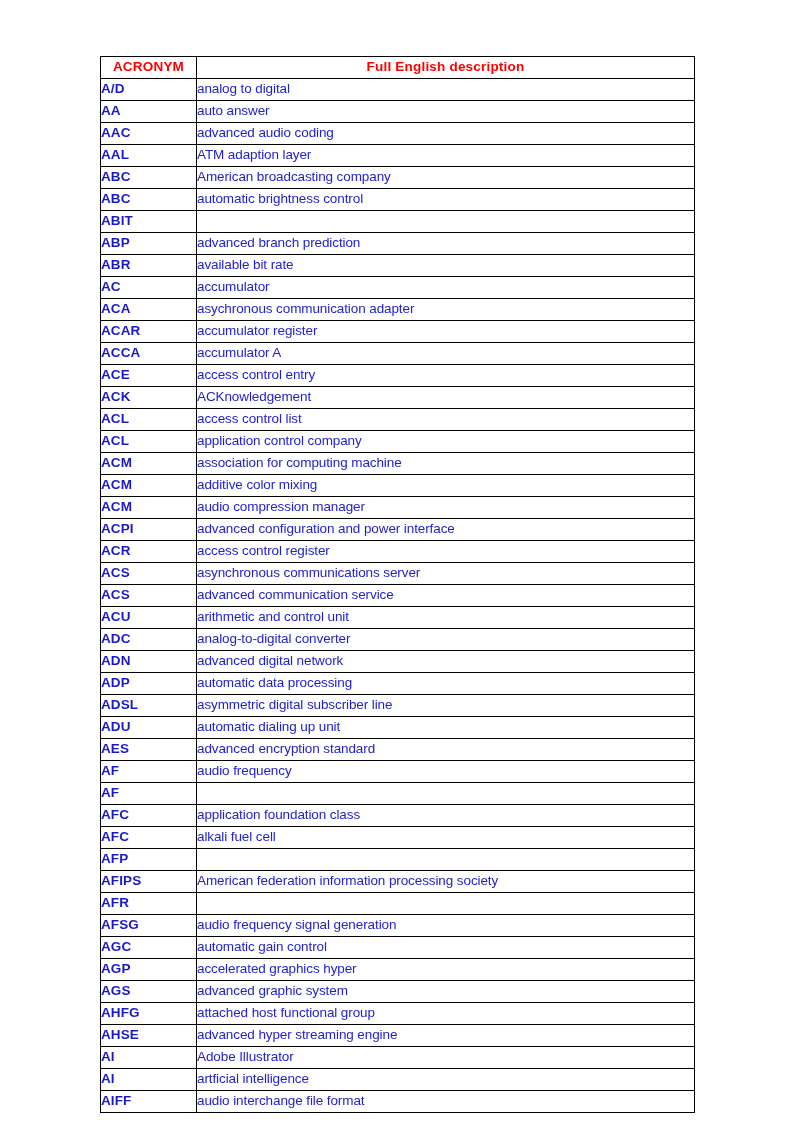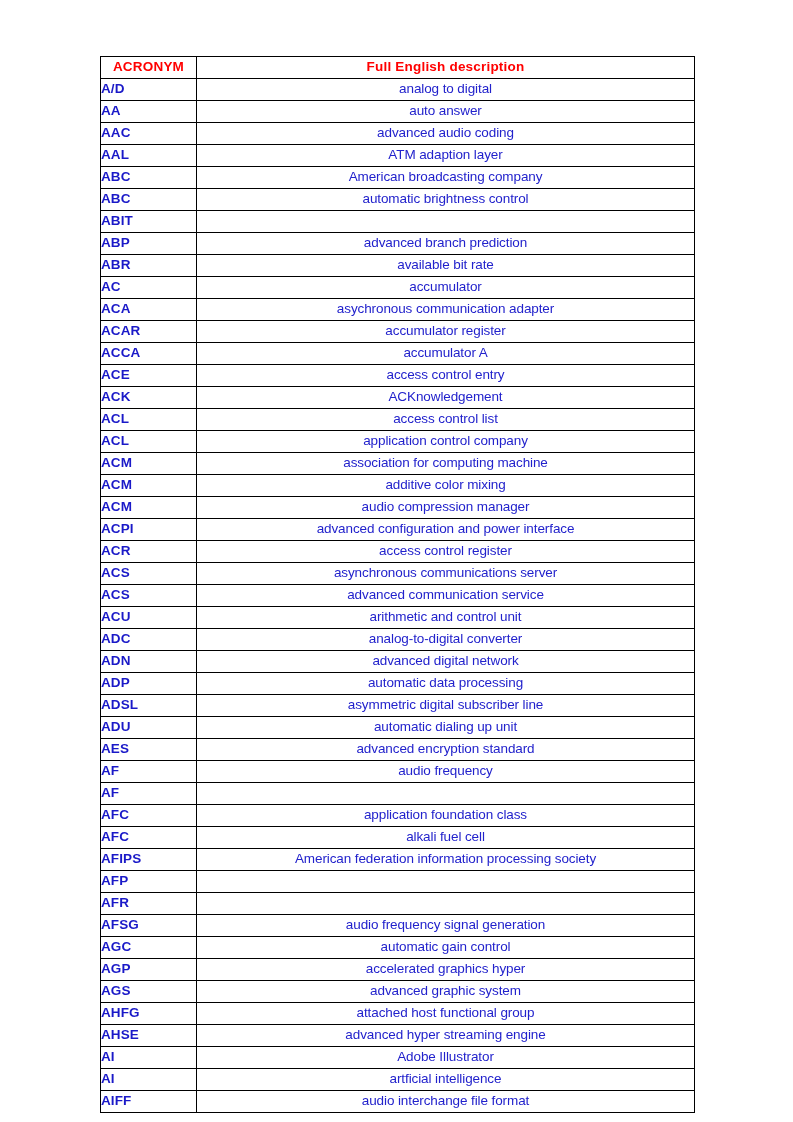--- a/index.html
+++ b/index.html
@@ -49,21 +49,21 @@
     letter-spacing: 0.2px;
   }
   .cell-acronym {
     text-align: left;
     color: #1a19c8;
     font-weight: bold;
     font-size: 13.5px;
     letter-spacing: 0.1px;
   }
   .cell-desc {
-    text-align: center;
+    text-align: left;
     color: #2222cc;
     font-weight: normal;
     font-size: 13.5px;
     padding-left: 4px;
     letter-spacing: -0.1px;
   }
 </style>
 <style>.hdr-cell{color:#ff0000;}.cell-acronym{color:#1a19c8;}.cell-desc{color:#2222cc;}.acronym-table td,.acronym-table th{border-color:#000000;}body,.page{background:#ffffff;}</style></head>
 <body>
 
@@ -214,26 +214,26 @@
         </tr>
         <tr>
           <td class="cell-acronym">AFC</td>
           <td class="cell-desc">application foundation class</td>
         </tr>
         <tr>
           <td class="cell-acronym">AFC</td>
           <td class="cell-desc">alkali fuel cell</td>
         </tr>
         <tr>
+          <td class="cell-acronym">AFP</td>
+          <td class="cell-desc"></td>
+        </tr>
+        <tr>
           <td class="cell-acronym">AFIPS</td>
           <td class="cell-desc">American federation information processing society</td>
-        </tr>
-        <tr>
-          <td class="cell-acronym">AFP</td>
-          <td class="cell-desc"></td>
         </tr>
         <tr>
           <td class="cell-acronym">AFR</td>
           <td class="cell-desc"></td>
         </tr>
         <tr>
           <td class="cell-acronym">AFSG</td>
           <td class="cell-desc">audio frequency signal generation</td>
         </tr>
         <tr>

